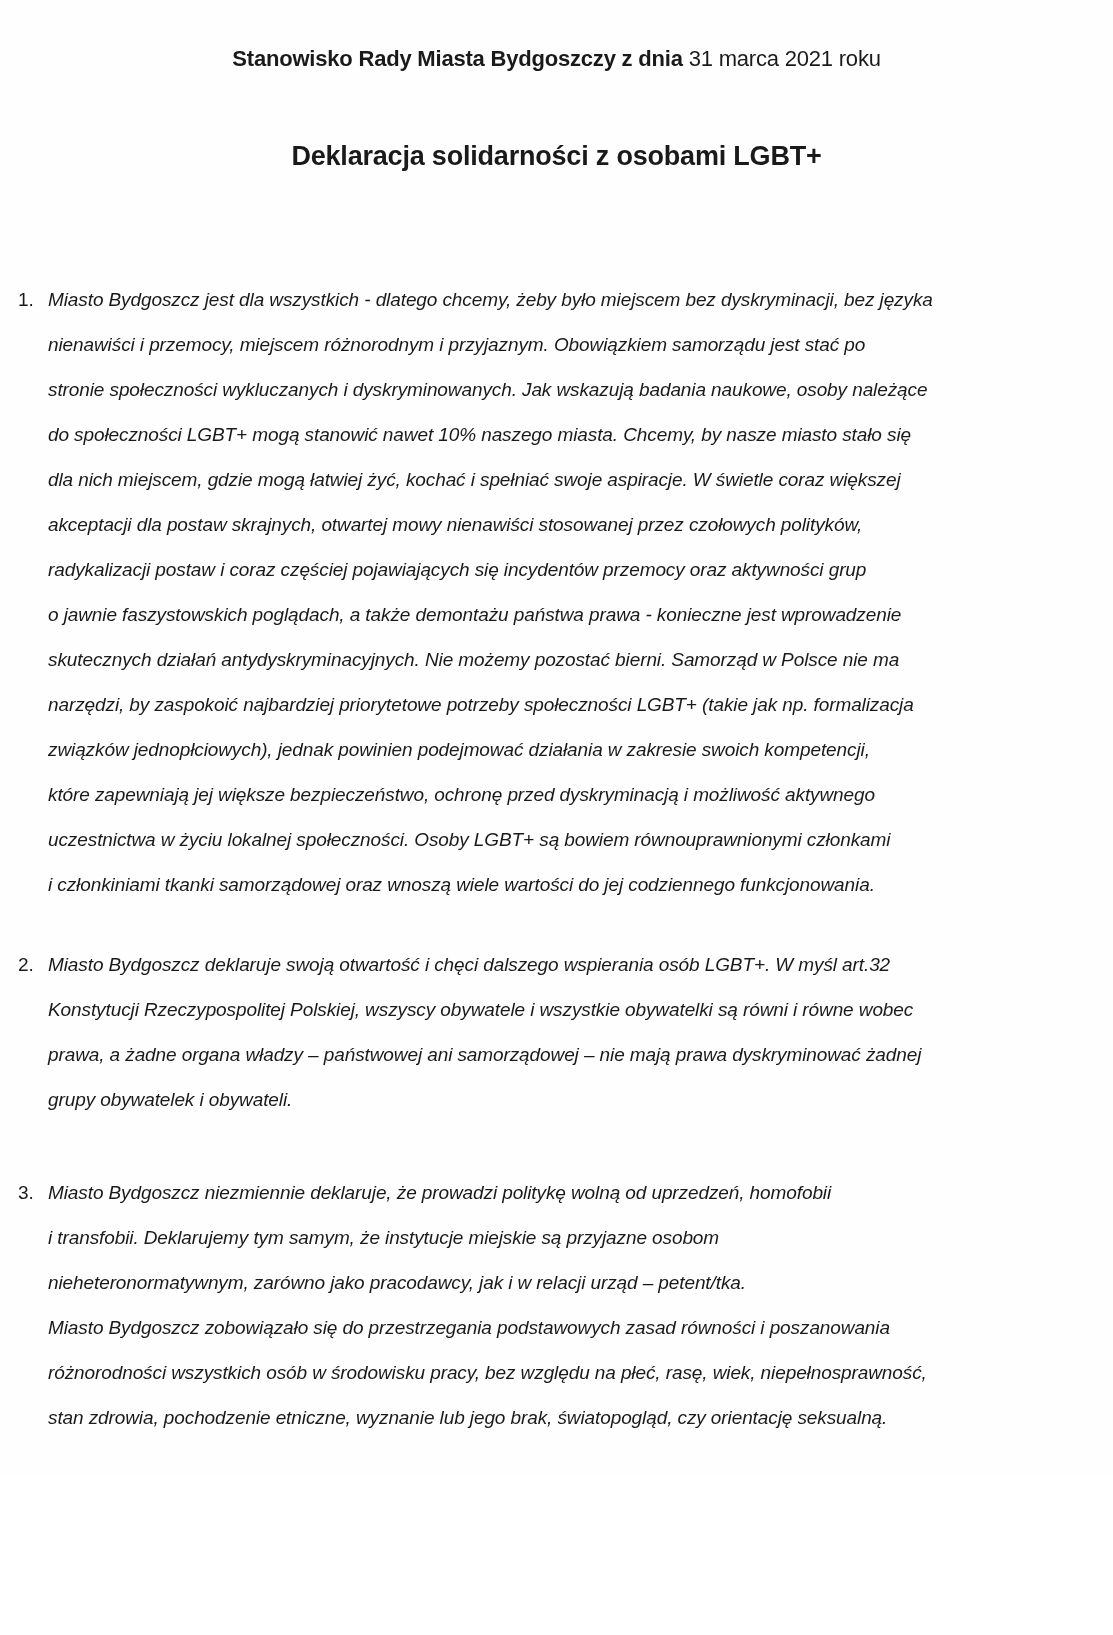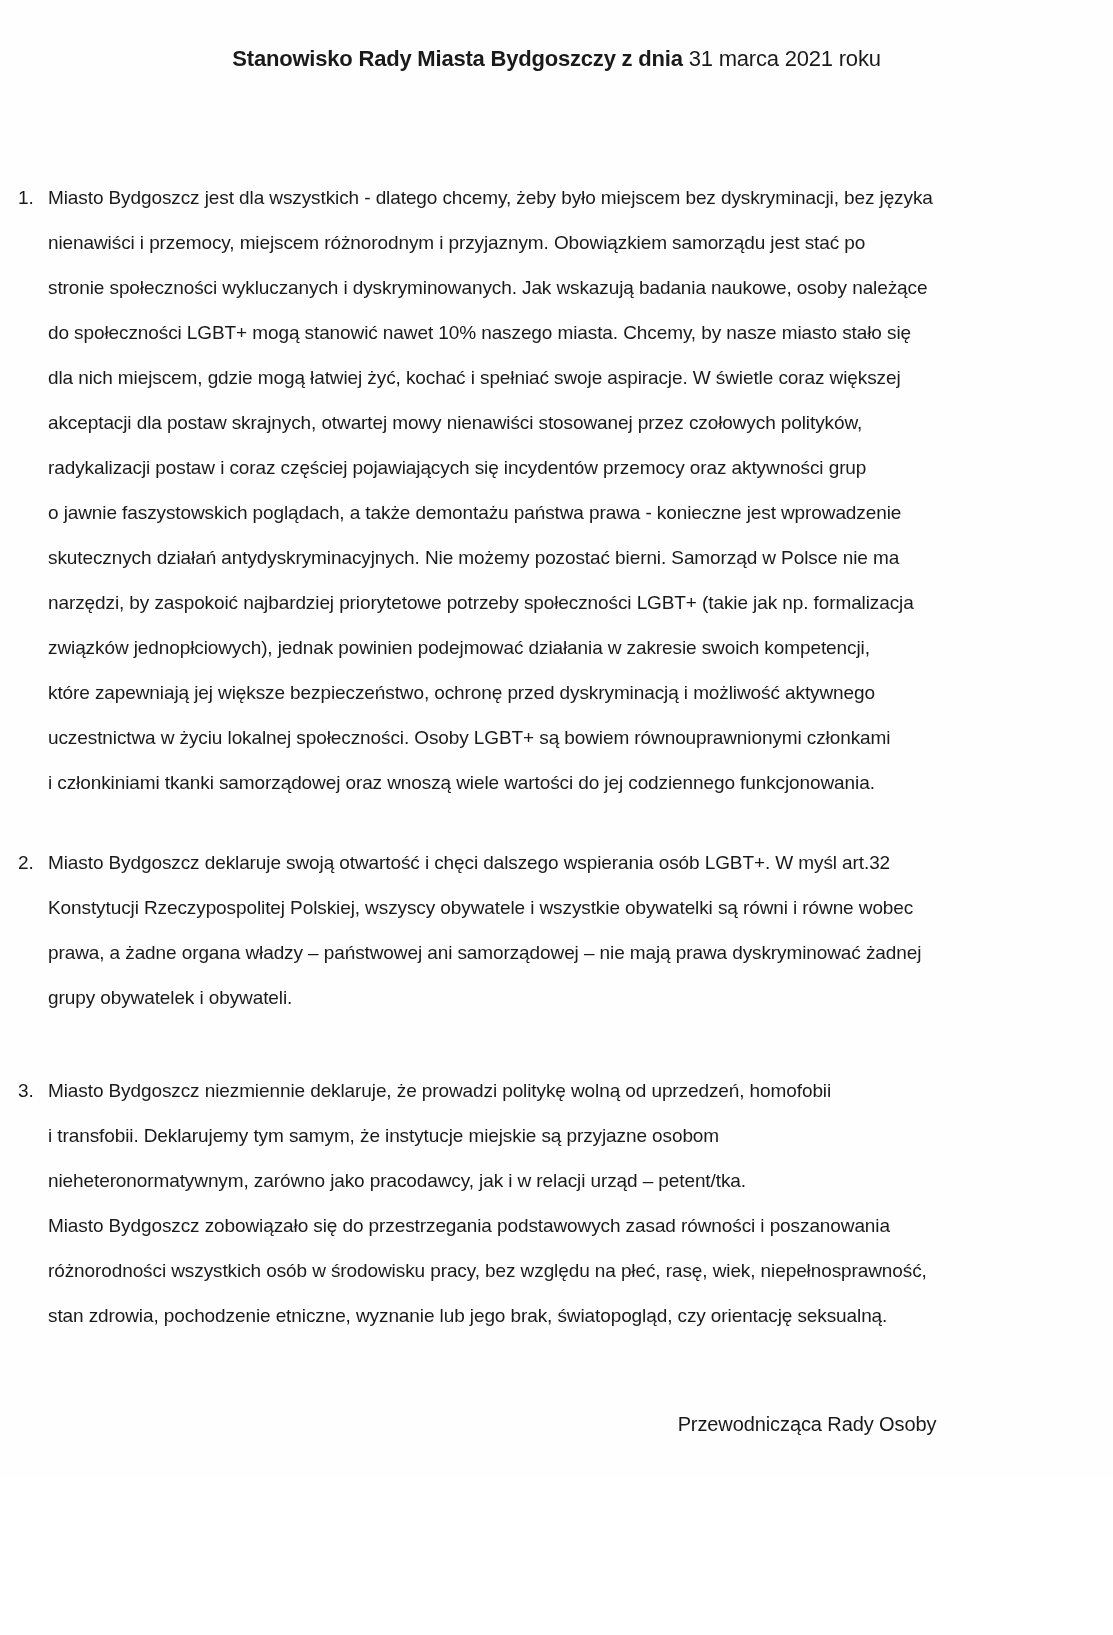--- a/index.html
+++ b/index.html
@@ -48,20 +48,21 @@
     letter-spacing: -0.1px;
   }
   .para .num {
     position: absolute;
     left: 18px;
     top: 0;
     line-height: 45px;
   }
   .para .para-text {
     white-space: pre-line;
+    font-style: italic;
   }
   .para-1 { margin-bottom: 35px; }
   .para-2 { margin-bottom: 48px; }
   .para-3 { margin-bottom: 0; }
   .signature {
     margin-top: 58px;
     margin-left: 607px;
     width: 400px;
     text-align: center;
     font-size: 20px;
@@ -74,20 +75,21 @@
 </style>
 </head>
 <body>
 
 <div class="page">
 
   <div class="doc-header">
     <span class="hdr-bold">Stanowisko Rady Miasta Bydgoszczy z dnia</span><span class="hdr-regular"> 31 marca 2021 roku</span>
   </div>
 
+  <h1 class="doc-title">Deklaracja solidarności z osobami LGBT+</h1>
 
   <div class="paragraphs">
 
     <div class="para para-1">
       <span class="num">1.</span>
       <div class="para-text">Miasto Bydgoszcz jest dla wszystkich - dlatego chcemy, żeby było miejscem bez dyskryminacji, bez języka
 nienawiści i przemocy, miejscem różnorodnym i przyjaznym. Obowiązkiem samorządu jest stać po
 stronie społeczności wykluczanych i dyskryminowanych. Jak wskazują badania naukowe, osoby należące
 do społeczności LGBT+ mogą stanowić nawet 10% naszego miasta. Chcemy, by nasze miasto stało się
 dla nich miejscem, gdzie mogą łatwiej żyć, kochać i spełniać swoje aspiracje. W świetle coraz większej

